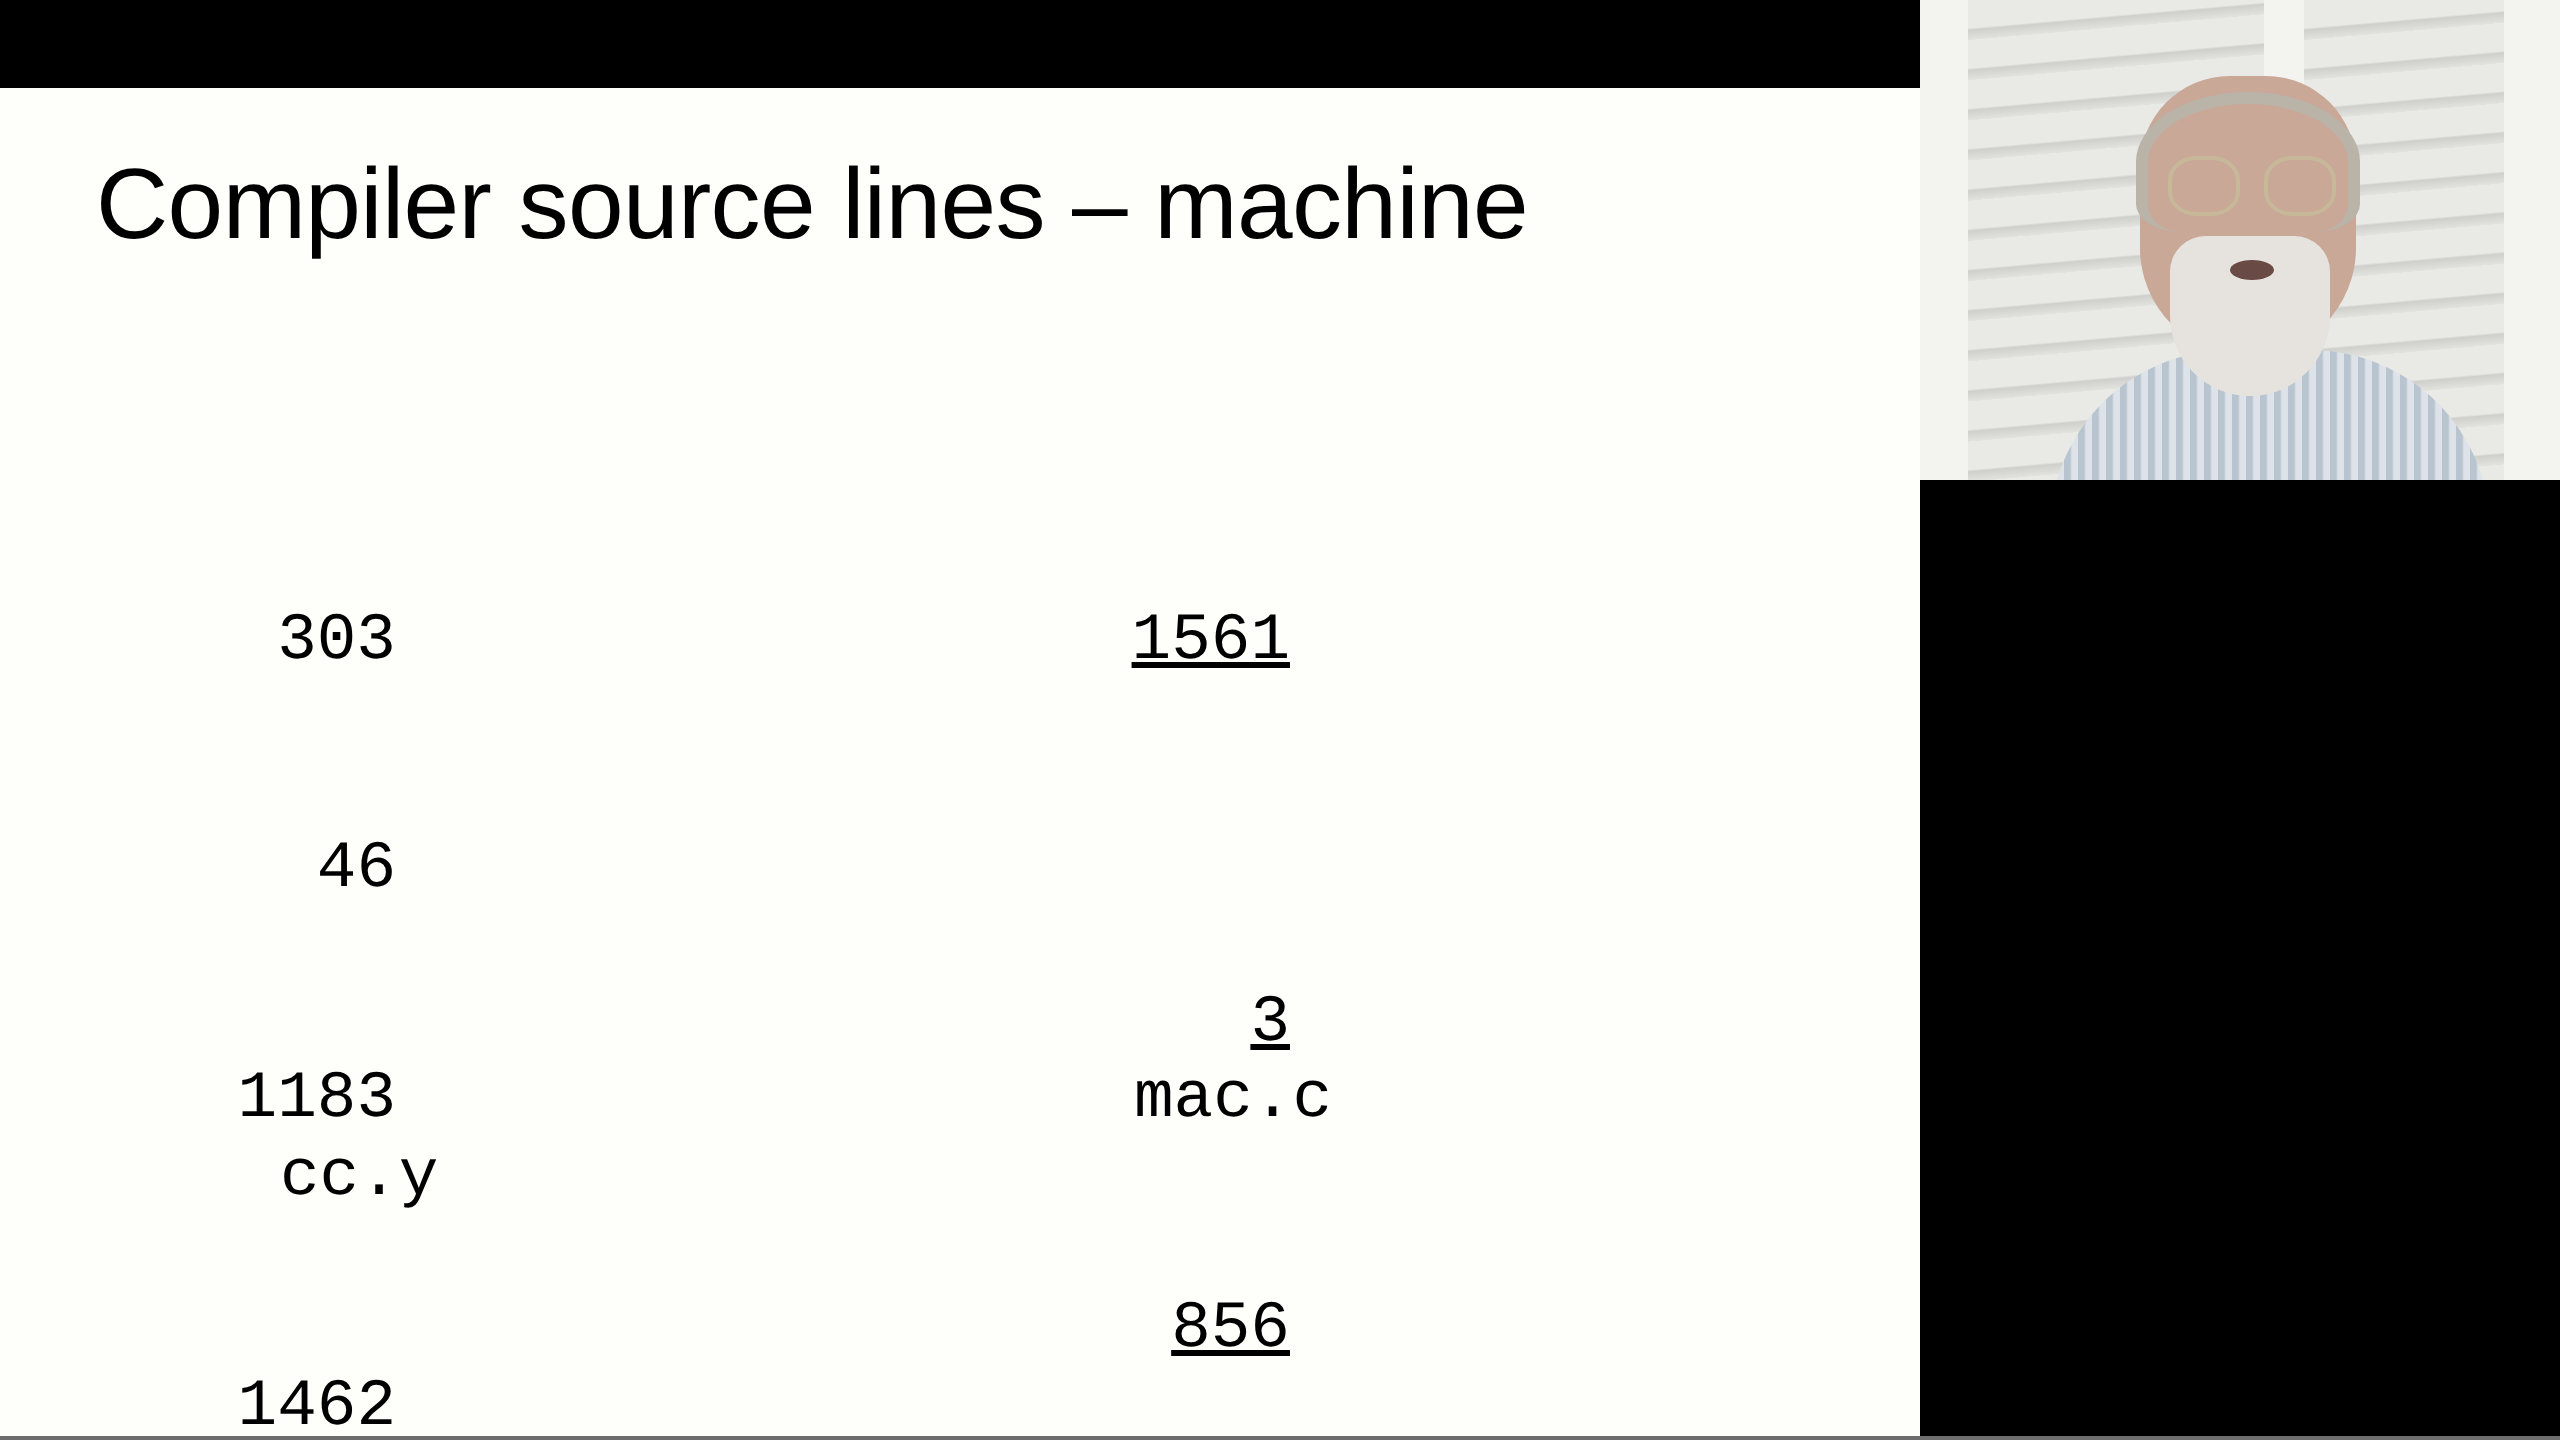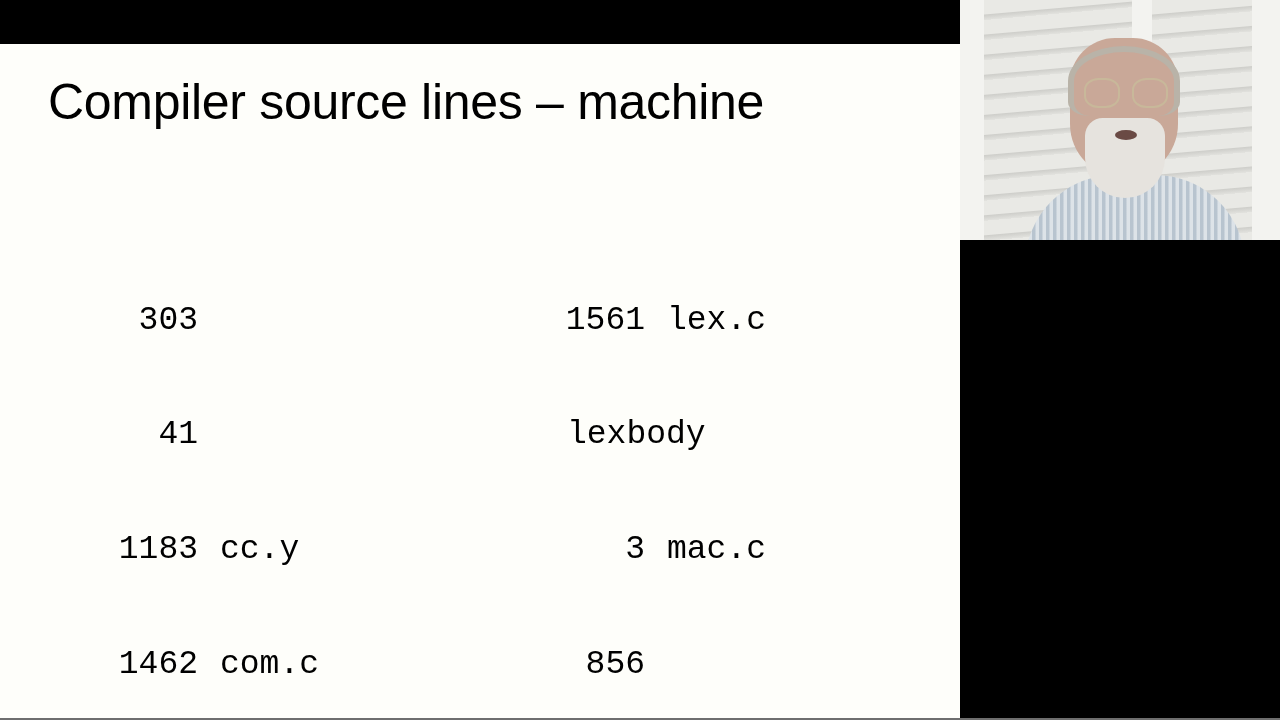--- a/index.html
+++ b/index.html
@@ -25,24 +25,24 @@
   }
   .title div { white-space: nowrap; }
   .listing {
     position: absolute; top: 181px;
     font-family: "Liberation Mono", monospace;
     font-size: 33px; line-height: 38.3px; color: #000;
     white-space: pre;
   }
   .col-left { left: 118px; }
   .col-right { left: 545px; }
-  .row { display: flex; }
+  .row { display: flex; flex-direction: column; }
   .row .count { text-align: right; }
   .col-left .count { width: 80px; }
-  .col-right .count { width: 100px; }
+  .col-right .count { width: 100px; text-decoration: underline; }
   .row .name { margin-left: 22px; }
   .webcam {
     position: absolute; left: 960px; top: 0; width: 320px; height: 240px;
     overflow: hidden;
     background: linear-gradient(180deg, #d8d9d6 0%, #e6e6e2 40%, #d2d3d0 100%);
   }
   .shutter {
     position: absolute; top: 0; height: 240px;
     background: repeating-linear-gradient(175deg, #e9e9e5 0px, #e9e9e5 14px, #cfcfcb 15px, #e2e2de 20px);
   }
@@ -83,34 +83,34 @@
 </head>
 <body>
 
 <div class="slide">
   <div class="title">
     <div>Compiler source lines – machine</div>
   </div>
 
   <div class="listing col-left">
     <div class="row"><span class="count">303</span></div>
-    <div class="row"><span class="count">41</span></div>
+    <div class="row"><span class="count">46</span></div>
     <div class="row"><span class="count">1183</span><span class="name">cc.y</span></div>
     <div class="row"><span class="count">1462</span><span class="name">com.c</span></div>
     
     
     
     
     
     
   </div>
 
   <div class="listing col-right">
-    <div class="row"><span class="count">1561</span><span class="name">lex.c</span></div>
-    <div class="row"><span class="name">lexbody</span></div>
+    <div class="row"><span class="count">1561</span></div>
+    <div class="row"></div>
     <div class="row"><span class="count">3</span><span class="name">mac.c</span></div>
     <div class="row"><span class="count">856</span></div>
     <div class="row"><span class="count">8</span><span class="name">omachcap.c</span></div>
     
     
     
     
     
     
   </div>

